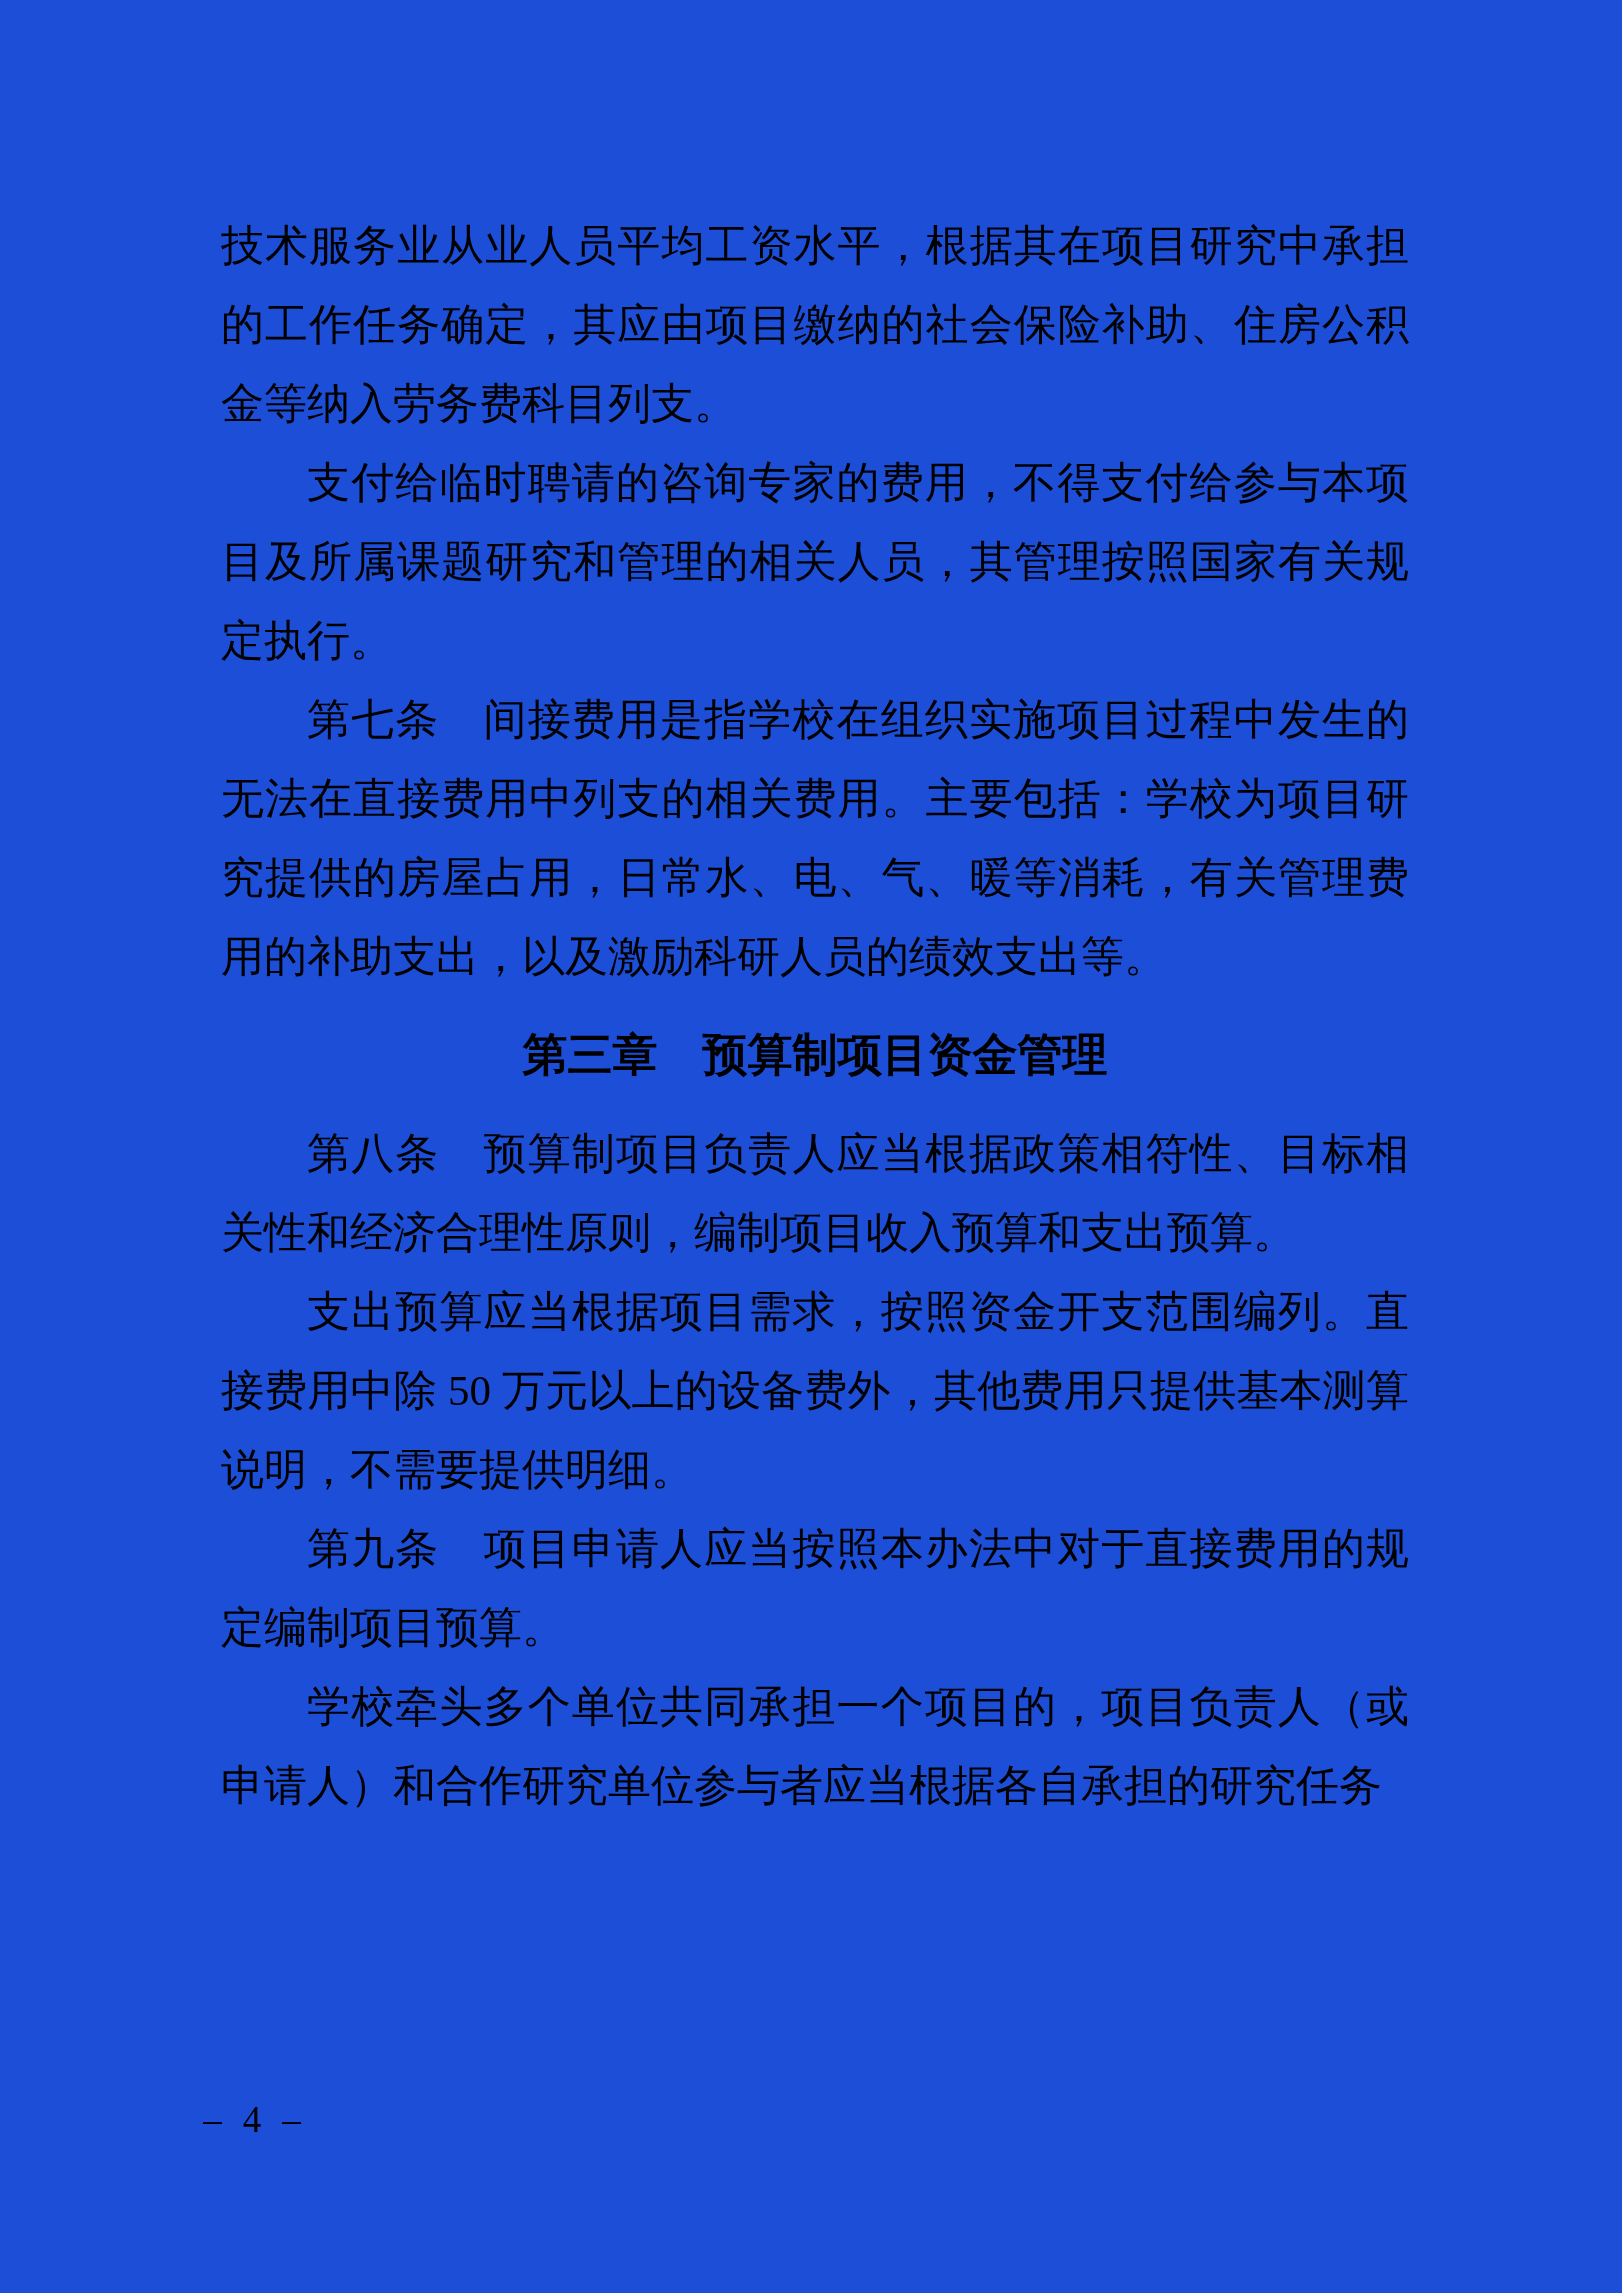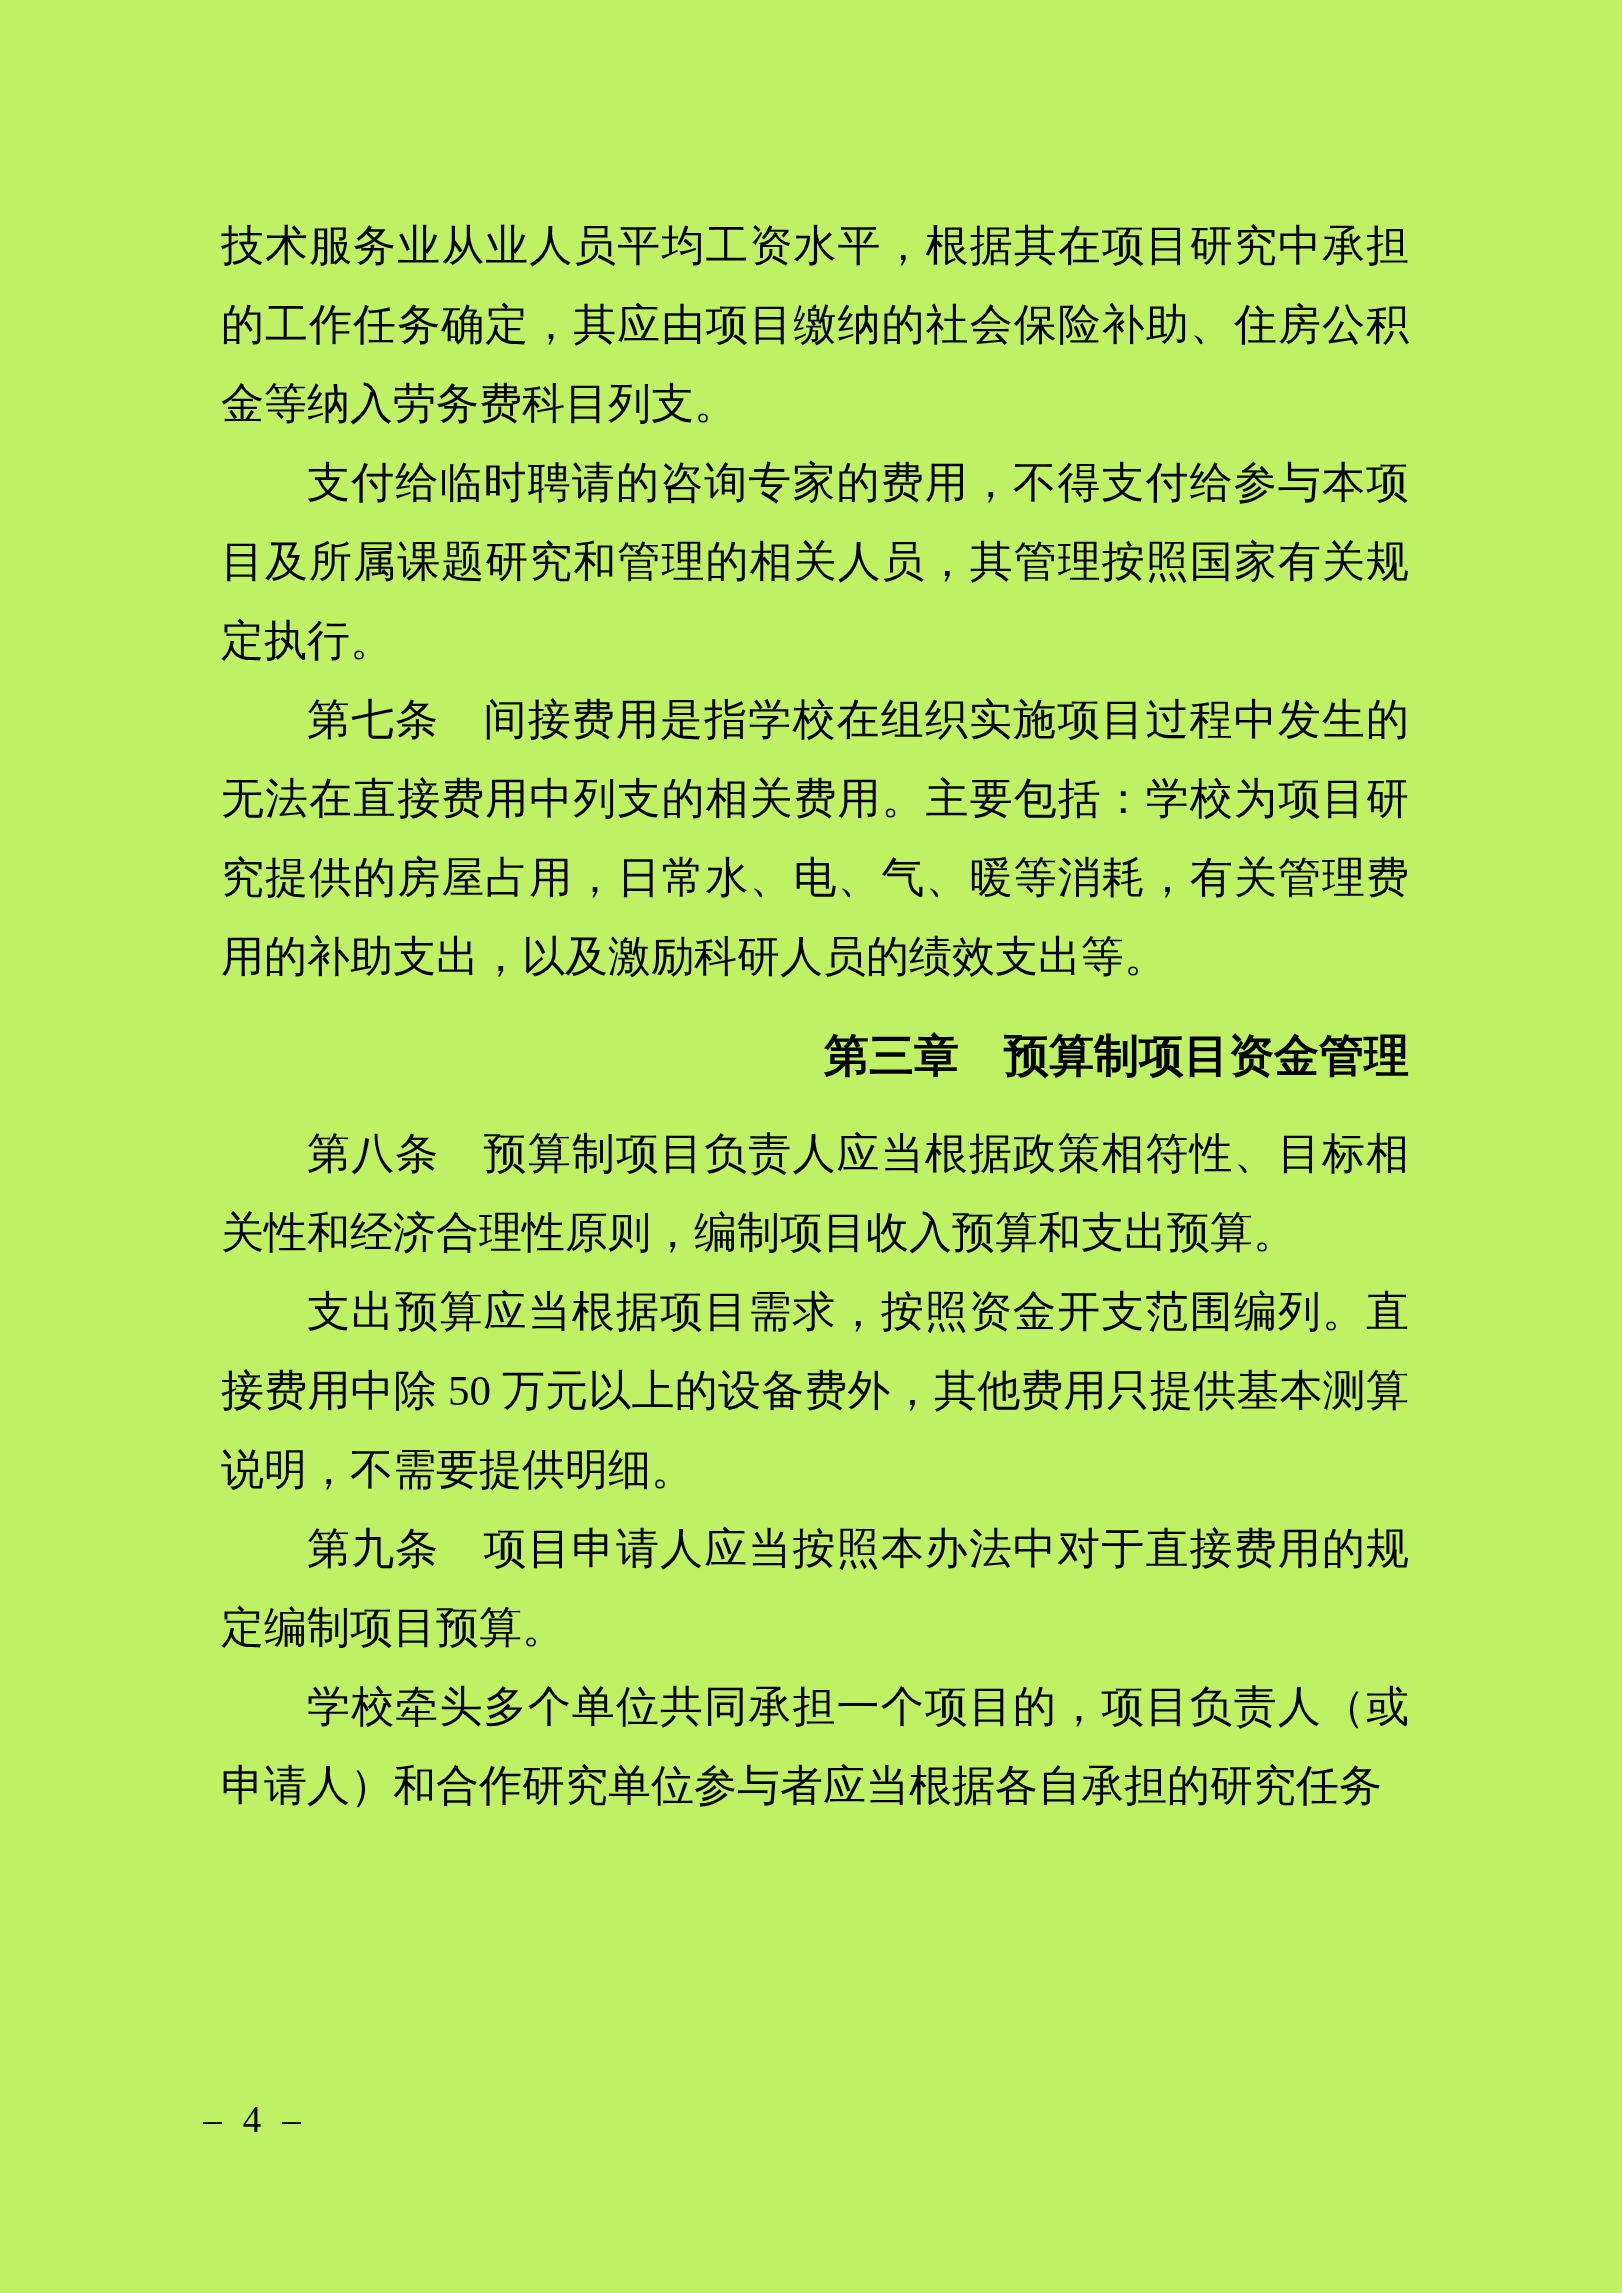--- a/index.html
+++ b/index.html
@@ -1,21 +1,21 @@
 <!DOCTYPE html>
 <html><head>
 <meta charset="utf-8">
 <style>
   html, body { margin: 0; padding: 0; background: #777; }
   .page {
     position: relative;
     width: 1622px;
     height: 2294px;
     margin: 0 auto;
-    background: #bef264;
+    background: #1d4ed8;
     overflow: hidden;
     color: #000;
   }
   .content {
     position: absolute;
     left: 221px;
     top: 206px;
     width: 1188px;
     font-family: "Liberation Serif", "DejaVu Serif", serif;
     font-size: 43px;
@@ -27,24 +27,24 @@
   .content p {
     margin: 0;
     padding: 0;
   }
   .content p.indent { text-indent: 86px; }
   .lead {
     font-family: "Liberation Sans", "DejaVu Sans", sans-serif;
     font-weight: 400;
   }
   .chapter-heading {
-    font-family: Liberation Sans, sans-serif;
+    font-family: Liberation Serif, serif;
     font-weight: 700;
     font-size: 45px;
-    text-align: right;
+    text-align: center;
     text-indent: 0;
     margin: 19.6px 0 19.6px 0 !important;
     line-height: 79px;
   }
   .page-number {
     position: absolute;
     left: 167px;
     top: 2098px;
     width: 176px;
     text-align: center;

